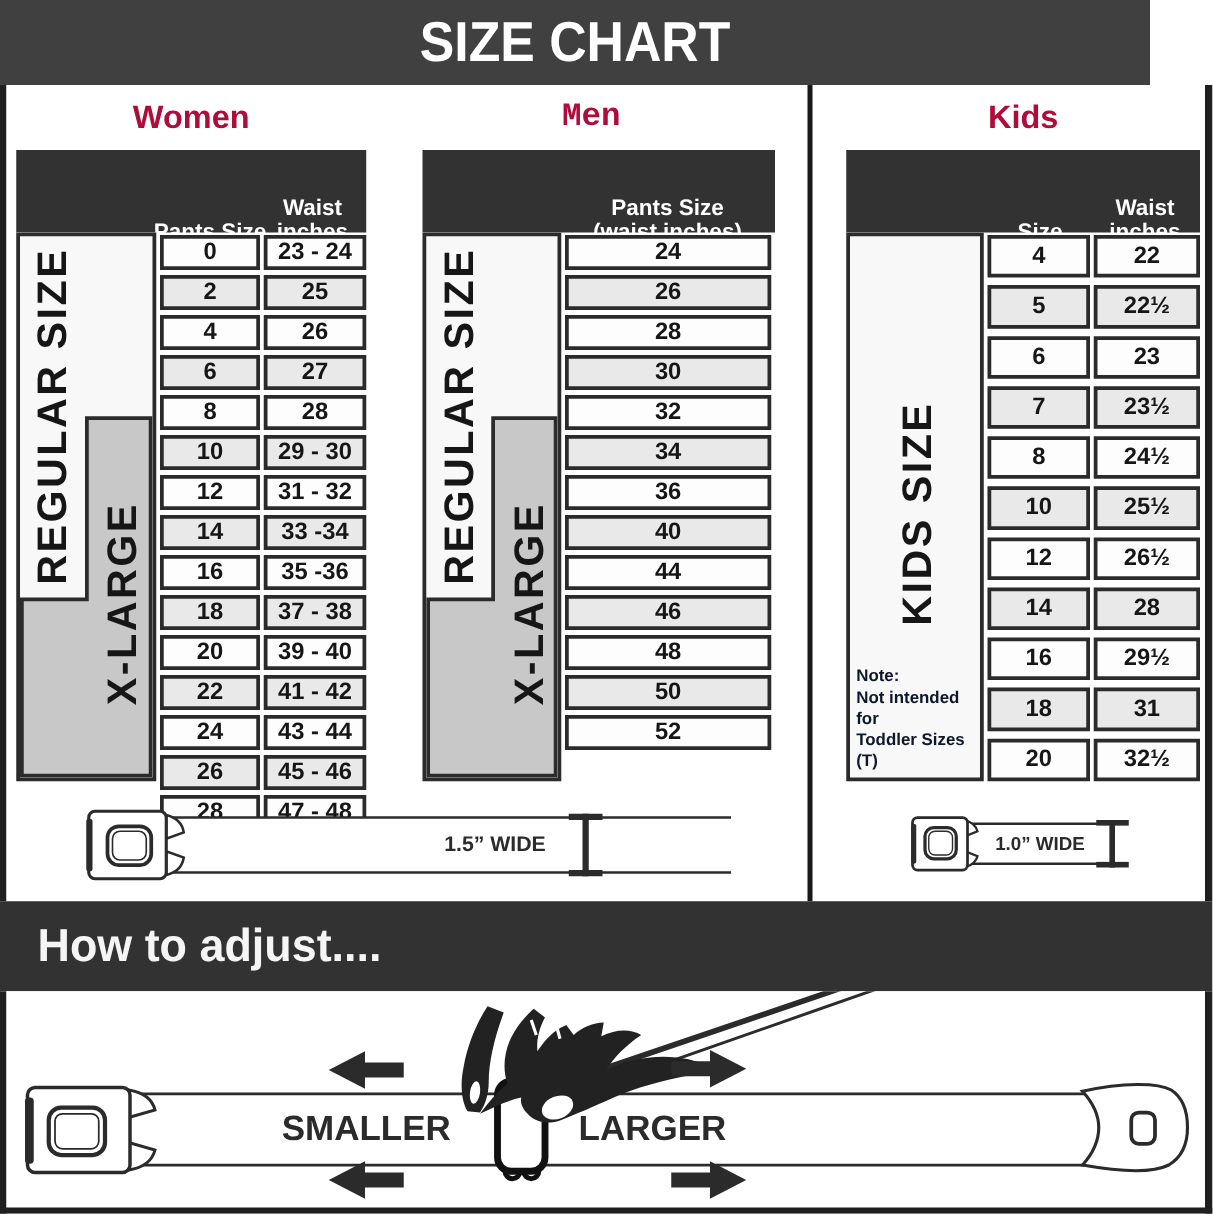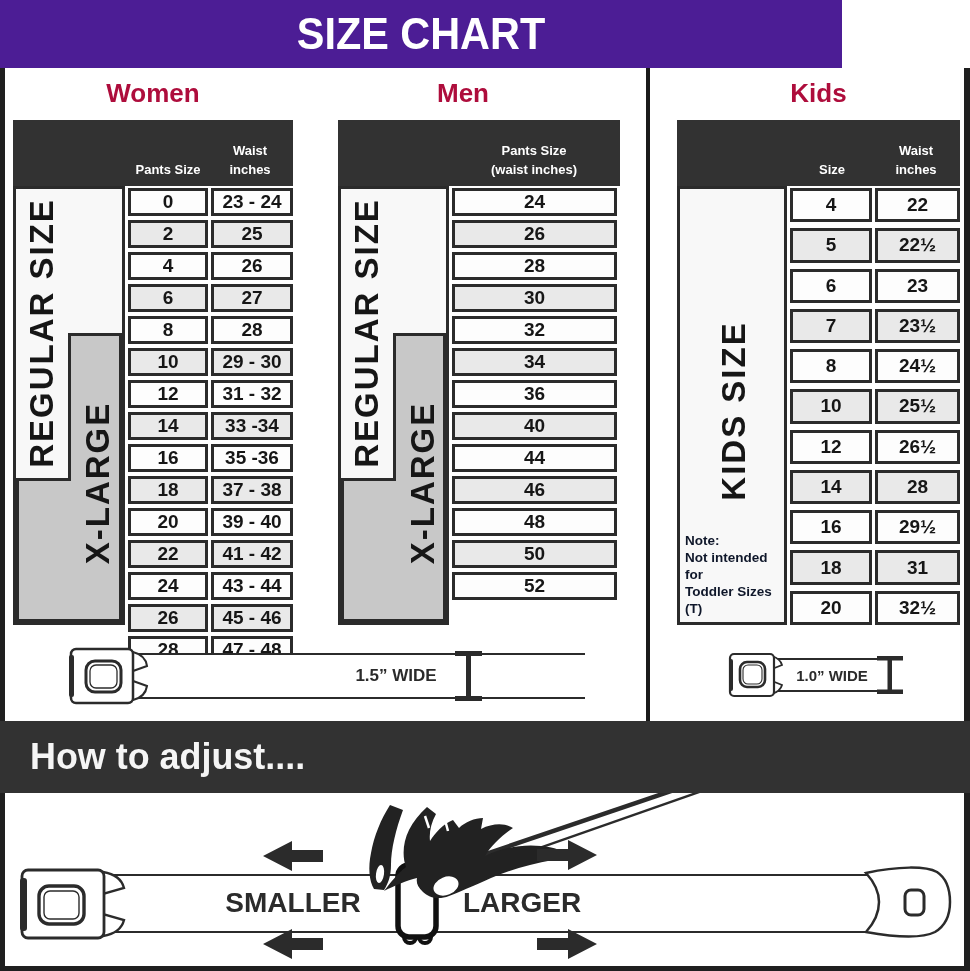--- a/index.html
+++ b/index.html
@@ -1,47 +1,47 @@
 <!DOCTYPE html>
 <html><head>
 <meta charset="utf-8">
 <style>
   * { margin:0; padding:0; box-sizing:border-box; }
   body { background:#ffffff; font-family:"Liberation Sans", sans-serif; }
   .page { position:relative; width:970px; height:971px; background:#ffffff; overflow:hidden;
           font-family:"Liberation Sans", sans-serif; color:#1d1d1d; }
 
   
-  .titlebar { position:absolute; left:0; top:0; width:842px; height:68px; background:#4c1d95;
+  .titlebar { position:absolute; left:0; top:0; width:920px; height:68px; background:#404040;
               display:flex; align-items:center; justify-content:center; }
   .titlebar .t { color:#ffffff; font-size:45px; font-weight:700; letter-spacing:0px; transform:scaleX(.92); }
   .adjustbar { position:absolute; left:0; top:721px; width:970px; height:72px; background:#323232; }
   .adjustbar .t { position:absolute; left:30px; top:0; height:72px; line-height:72px;
                   color:#f5f5f5; font-size:37px; font-weight:700; transform:scaleX(.97); transform-origin:left center; }
   .edge { position:absolute; background:#1f1f1f; }
   .edge.l1 { left:0; top:68px; width:5px; height:653px; }
   .edge.r1 { right:0; top:68px; width:6px; height:653px; }
   .edge.l2 { left:0; top:793px; width:5px; height:178px; }
   .edge.r2 { right:0; top:793px; width:6px; height:178px; }
   .edge.b  { left:0; top:966px; width:970px; height:5px; }
   .divider { position:absolute; left:646px; top:68px; width:4px; height:653px; background:#1a1a1a; }
 
   
   .col-heading { position:absolute; height:46px; line-height:46px; text-align:center;
                  color:#ae0d3c; font-size:26px; font-weight:700; }
   .col-heading.w { left:13px;  top:70px; width:280px; }
-  .col-heading.m { left:322px; top:70px; width:282px; }
+  .col-heading.m { left:332px; top:70px; width:282px;font-family:Liberation Mono, monospace; }
   .col-heading.k { left:677px; top:70px; width:283px; }
 
   
   .thead { position:absolute; background:#323232; height:66px; }
   .thead.w { left:13px;  top:120px; width:280px; }
   .thead.m { left:338px; top:120px; width:282px; }
   .thead.k { left:677px; top:120px; width:283px; }
-  .hcol { position:absolute; text-align:center; color:#ffffff; font-size:13px; font-weight:700; line-height:19px; }
+  .hcol { position:absolute; text-align:center; color:#ffffff; font-size:18px; font-weight:700; line-height:19px;margin-top:16px; }
 
   .labelzone { position:absolute; top:186px; height:439px; background:#f8f8f8; border:3px solid #2b2b2b; }
   .labelzone.w { left:13px;  width:112px; }
   .labelzone.m { left:338px; width:111px; }
   .labelzone.k { left:677px; width:110px; }
   .lz-svg { position:absolute; left:0; top:0; }
   .vtext { position:absolute; transform:rotate(-90deg); font-weight:700; text-align:center;
            white-space:nowrap; color:#161616; letter-spacing:2px; }
   .vtext.regular { width:290px; height:34px; line-height:34px; font-size:33px; left:-119px; top:127px; }
   .vtext.xlarge  { width:230px; height:34px; line-height:34px; font-size:33px; left:-33px;  top:277px; }

